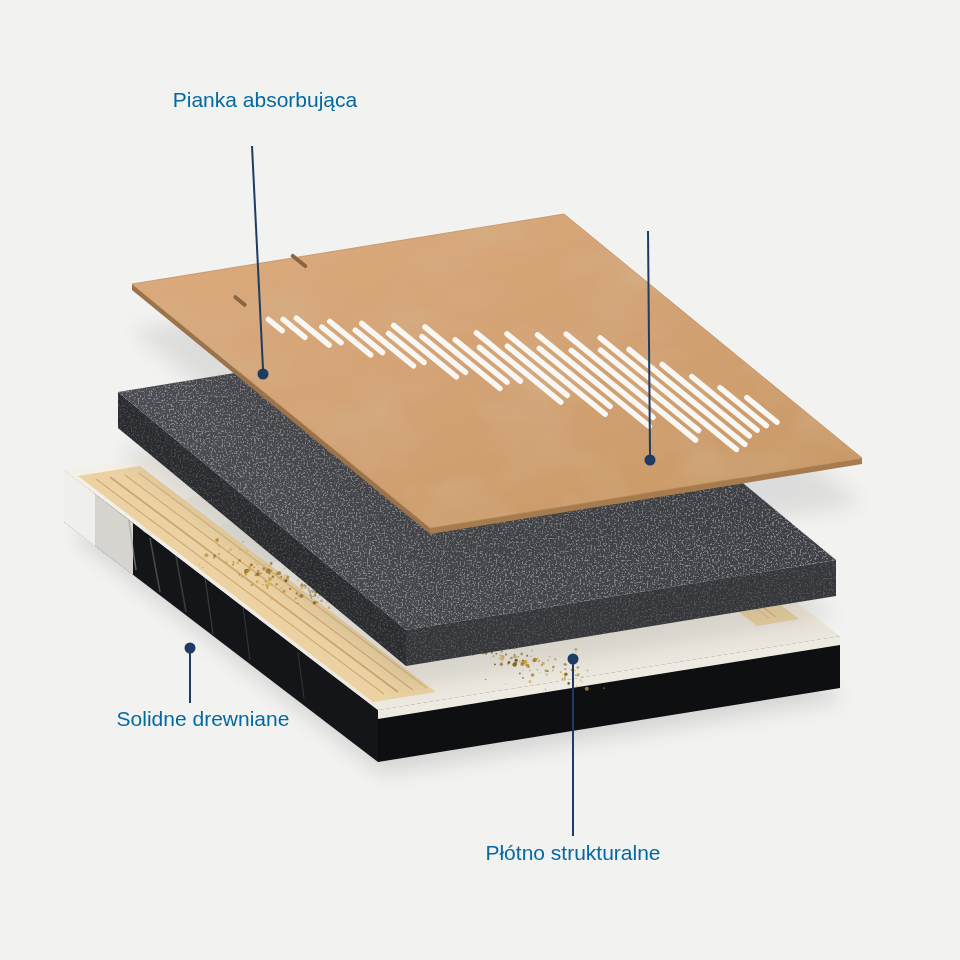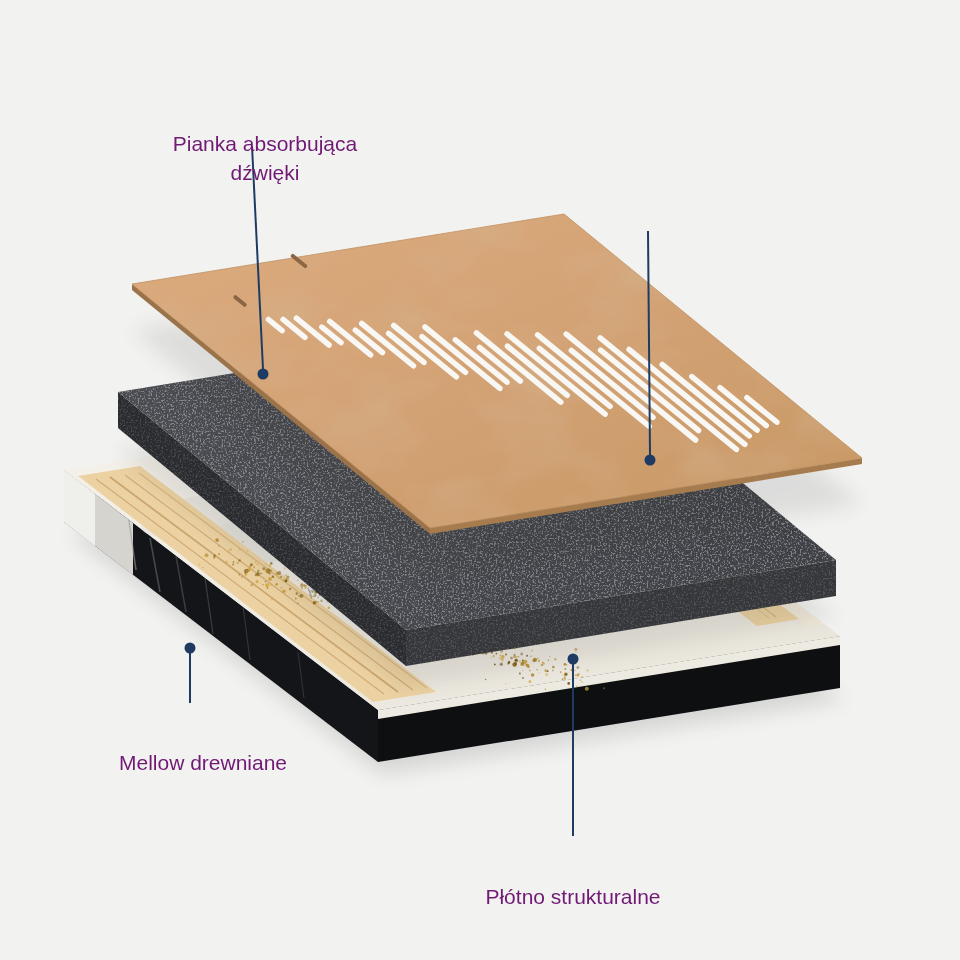--- a/index.html
+++ b/index.html
@@ -1,20 +1,20 @@
 <!DOCTYPE html>
 <html><head>
 <meta charset="utf-8">
 <style>
   html,body{margin:0;padding:0;background:#f2f2f1;}
   .stage{position:relative;width:960px;height:960px;margin:0 auto;background:#f2f2f1;overflow:hidden;
          font-family:"Liberation Sans","DejaVu Sans",sans-serif;}
   .stage svg{position:absolute;left:0;top:0;}
-  .label{position:absolute;transform:translateX(-50%);color:#701a75;text-align:center;
-         font-size:21px;line-height:1.38;font-weight:500;white-space:nowrap;margin-top:44px;}
+  .label{position:absolute;transform:translateX(-50%);color:#0369a1;text-align:center;
+         font-size:21px;line-height:1.38;font-weight:500;white-space:nowrap;}
   .label span{display:block;}
   #label-foam{left:265px;top:86px;}
   #label-hangers{left:648px;top:175px;}
   #label-frame{left:203px;top:705px;}
   #label-canvas{left:573px;top:839px;}
 </style>
 </head>
 <body>
 
 <div class="stage">
@@ -559,21 +559,20 @@
     <g fill="#1e3c63">
       <circle cx="263" cy="374" r="5.5"></circle>
       <circle cx="650" cy="460" r="5.5"></circle>
       <circle cx="190" cy="648" r="5.5"></circle>
       <circle cx="573" cy="659" r="5.5"></circle>
     </g>
   </svg>
 
   <div class="label" id="label-foam">
     <span>Pianka absorbująca</span>
-    <span>dźwięki</span>
   </div>
   <div class="label" id="label-frame">
-    <span>Mellow drewniane</span>
+    <span>Solidne drewniane</span>
   </div>
   <div class="label" id="label-canvas">
     <span>Płótno strukturalne</span>
   </div>
 </div>
 
 </body></html>

